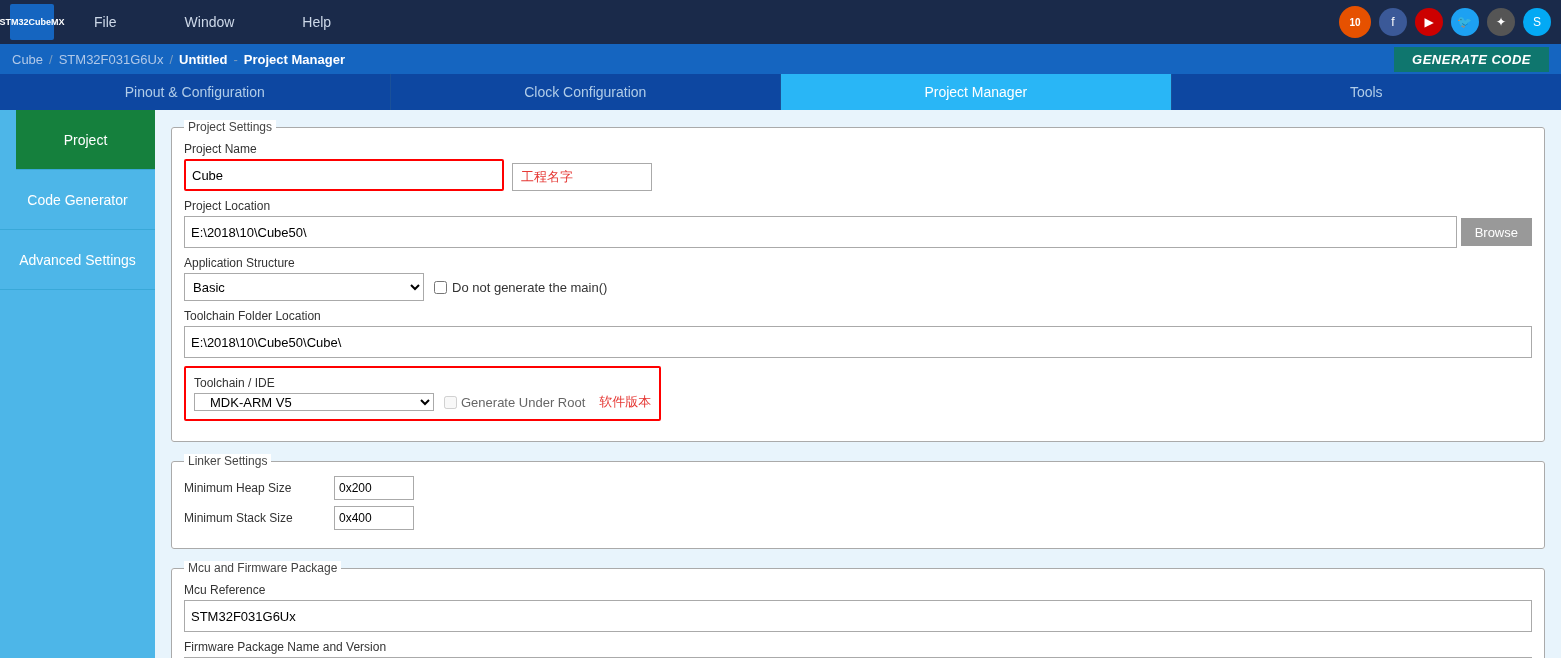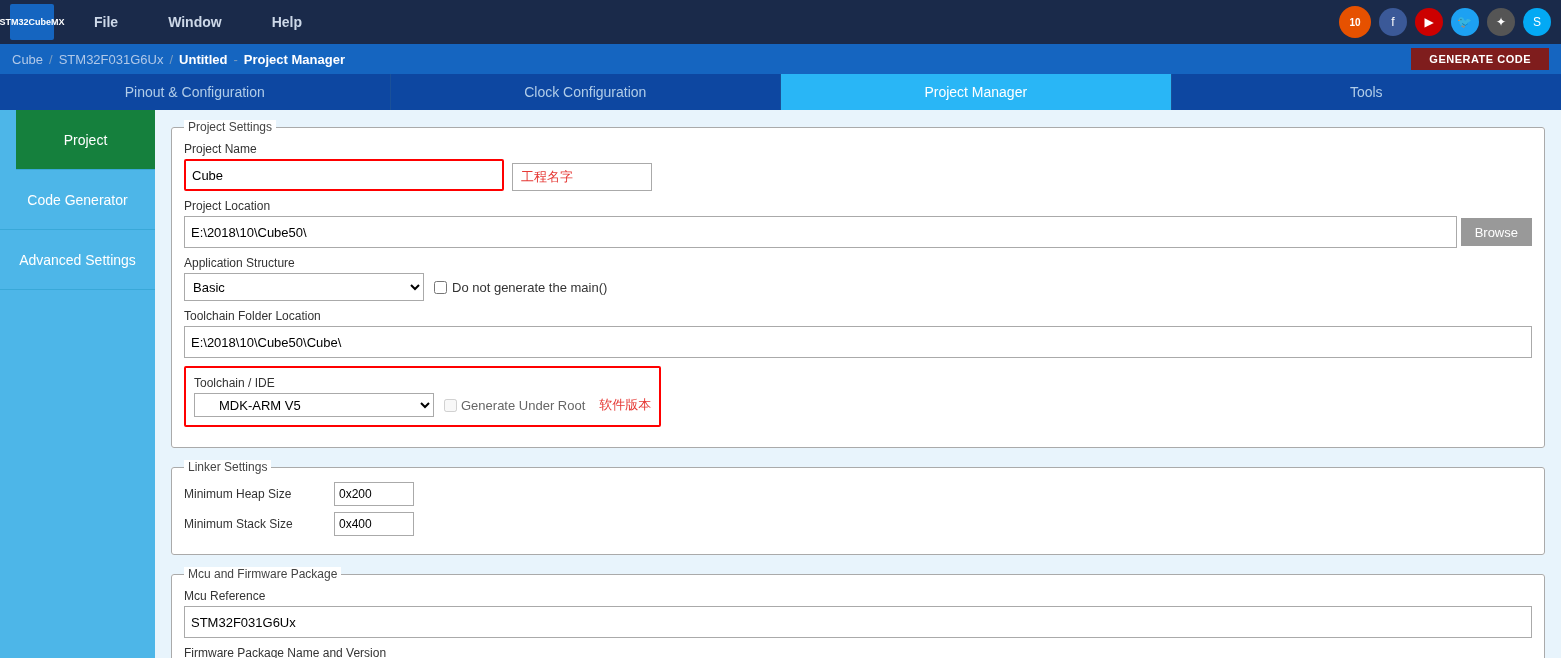--- a/index.html
+++ b/index.html
@@ -28,23 +28,22 @@
       justify-content: center;
       color: white;
       font-size: 9px;
       font-weight: bold;
       line-height: 1.2;
       text-align: center;
       border-radius: 2px;
     }
     .nav-menu {
       display: flex;
-      gap: 50px;
+      gap: 68px;
       flex: 1;
-      font-weight: bold;
     }
     .nav-menu span {
       color: #cdd8e8;
       cursor: pointer;
       font-size: 14px;
     }
     .social-icons {
       display: flex;
       align-items: center;
       gap: 8px;
@@ -82,28 +81,29 @@
       gap: 6px;
     }
     .breadcrumb-bar span {
       color: #b0c8e8;
       font-size: 13px;
     }
     .breadcrumb-bar .sep { color: #7a9cbf; }
     .breadcrumb-bar .active { color: white; font-weight: bold; }
     .generate-btn {
       margin-left: auto;
-      background: #7f1d1d;
+      background: #0f766e;
       color: white;
       border: none;
       padding: 5px 18px;
-      font-size: 11px;
+      font-size: 13px;
       font-weight: bold;
       cursor: pointer;
       letter-spacing: 0.5px;
+      font-style: italic;
     }
 
     
     .tab-bar {
       display: flex;
       background: #0d47a1;
       height: 36px;
     }
     .tab-item {
       flex: 1;
@@ -275,23 +275,23 @@
       background: white;
       position: relative;
     }
     .toolchain-inner-row {
       display: flex;
       gap: 10px;
       align-items: center;
     }
     .toolchain-select {
       width: 240px;
-      height: 24px;
-      border: 1px solid #aaa;
-      padding: 0 20px;
+      height: 18px;
+      border: 1px solid #aaa;
+      padding: 0 11px;
       font-size: 13px;
       background: white;
       appearance: auto;
     }
     .chinese-software-label {
       color: #e53935;
       font-size: 13px;
       margin-left: 4px;
     }
     .generate-root-label {

